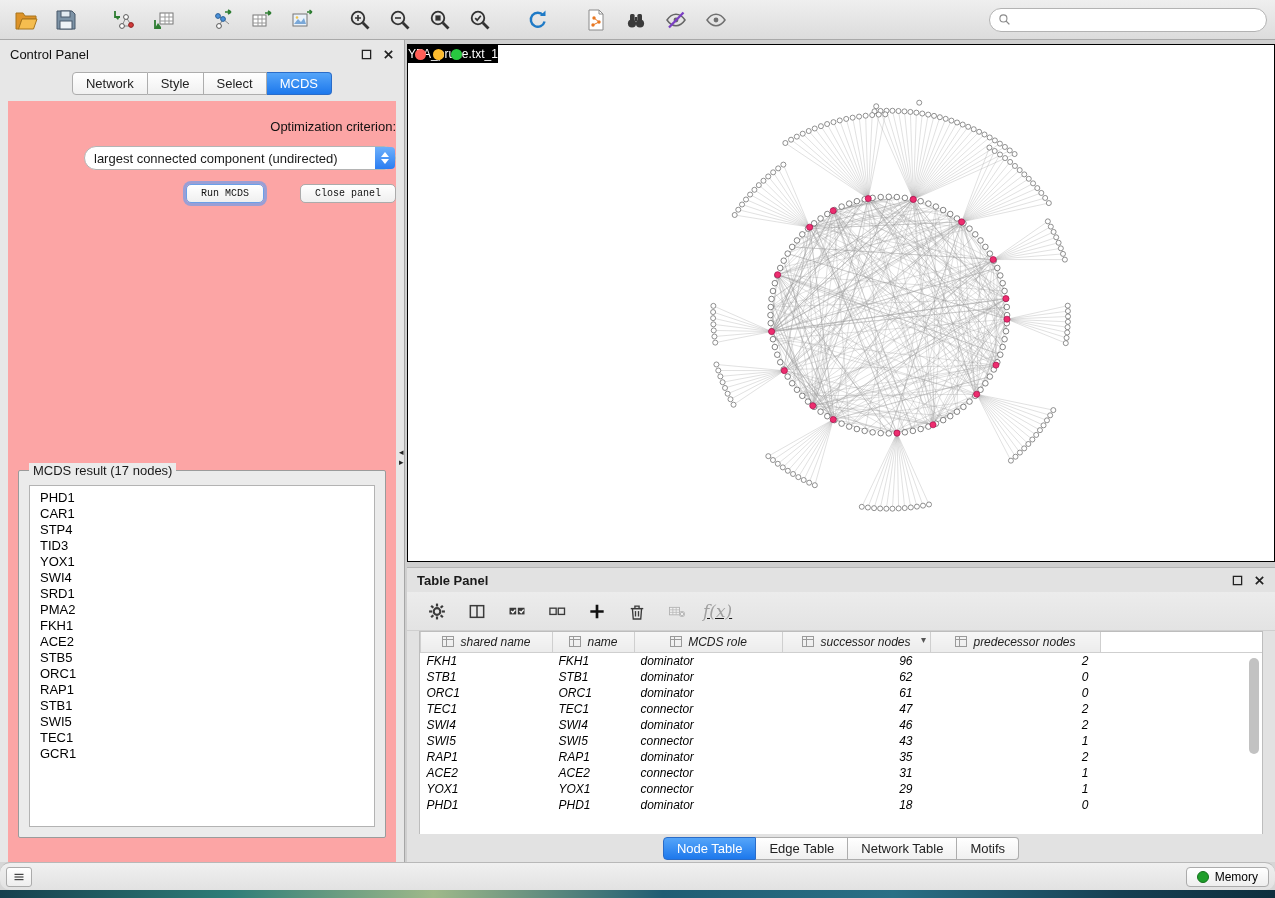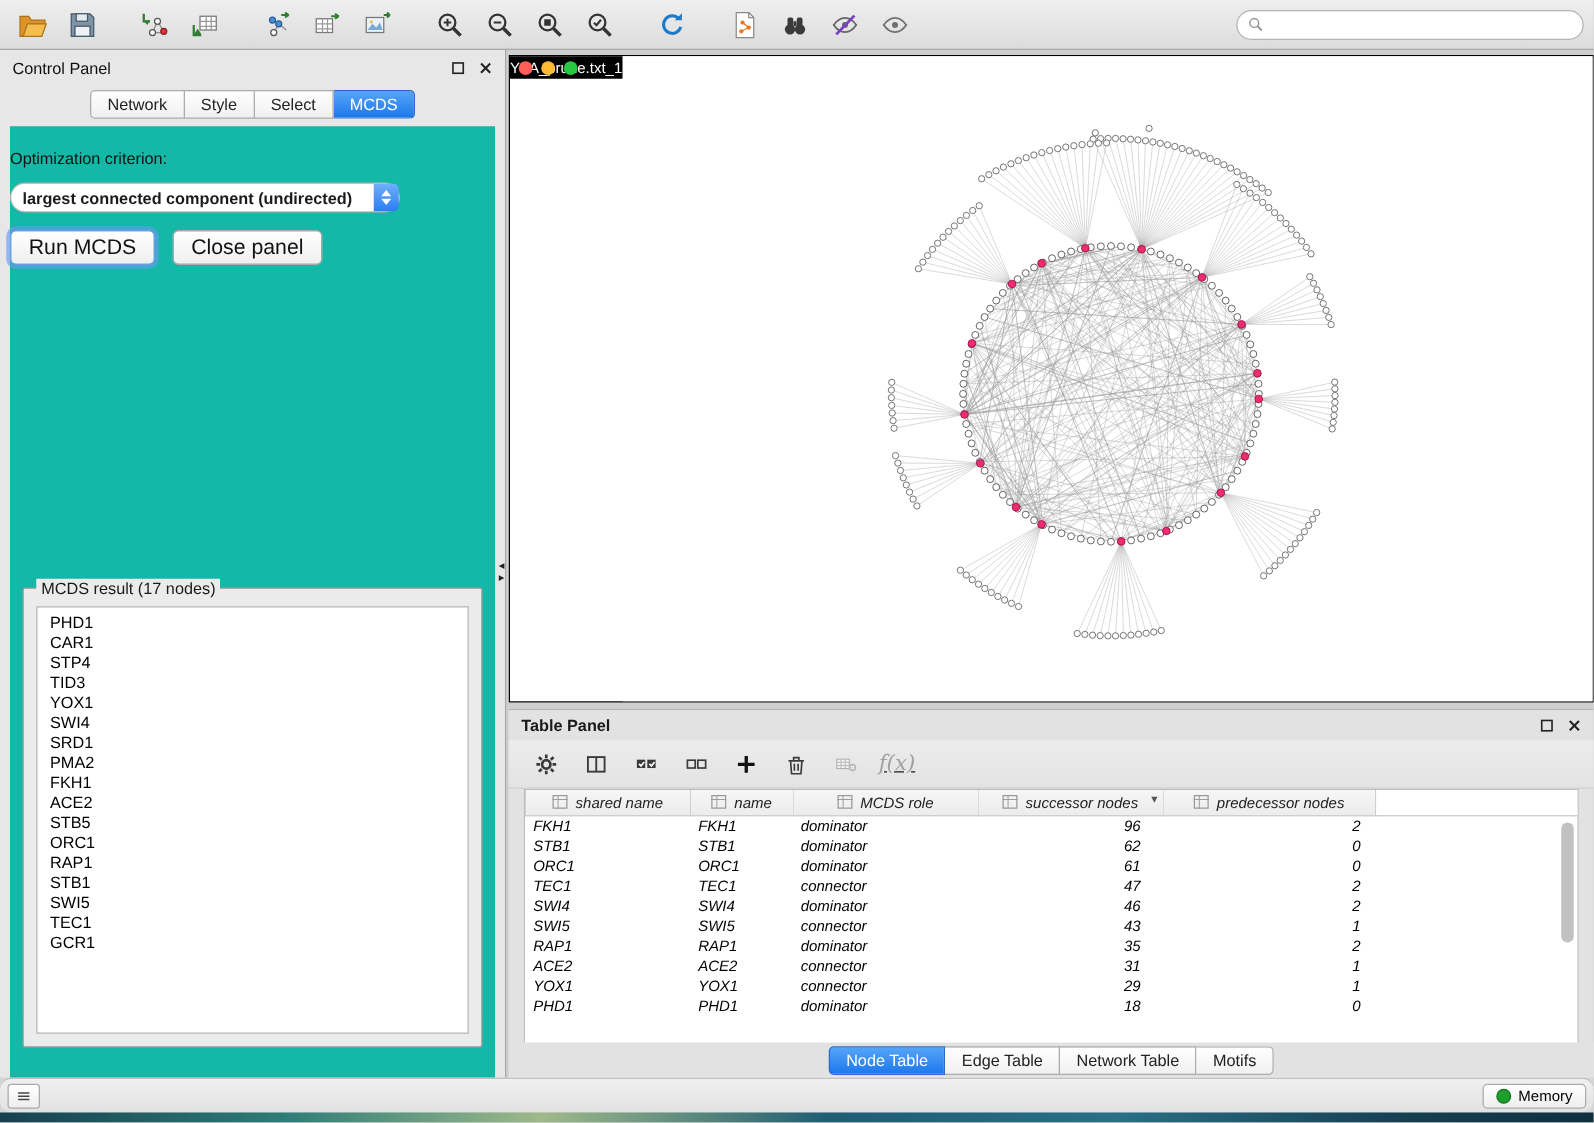--- a/index.html
+++ b/index.html
@@ -41,36 +41,36 @@
   .cp-tabs{display:flex;justify-content:center;margin:4px 0 2px;}
   .cp-tabs .tab, .bottom-tabs .tab{
     font-family:inherit;font-size:13px;padding:3px 13px;cursor:pointer;
     background:linear-gradient(#ffffff,#f0f0f0);border:1px solid #adadad;border-left-width:0;color:#222;
   }
   .cp-tabs .tab:first-child, .bottom-tabs .tab:first-child{border-left-width:1px;border-radius:4px 0 0 4px;}
   .cp-tabs .tab:last-child, .bottom-tabs .tab:last-child{border-radius:0 4px 4px 0;}
   .cp-tabs .tab.active, .bottom-tabs .tab.active{
     background:linear-gradient(#55a5f9,#1d78ec);color:#fff;border-color:#2a6cc8;
   }
-  .cp-content{flex:1;display:flex;flex-direction:column;align-items:flex-start;
-    background:#14b8a6;margin:4px 8px 0 8px;min-height:0;}
+  .cp-content{flex:1;display:flex;flex-direction:column;align-items:flex-end;
+    background:#fca5a5;margin:4px 8px 0 8px;min-height:0;}
   .opt-label{margin-top:18px;font-size:13px;color:#111;}
   .criterion-select{
     margin-top:12px;display:flex;align-items:center;height:24px;width:312px;
-    background:#fff;border:1px solid #b4b4b4;border-radius:12px;cursor:pointer;box-sizing:border-box;font-weight:bold;
+    background:#fff;border:1px solid #b4b4b4;border-radius:12px;cursor:pointer;box-sizing:border-box;
   }
   .criterion-value{flex:1;padding:0 9px;font-size:13px;white-space:nowrap;overflow:hidden;}
   .select-stepper{width:20px;height:22px;flex:0 0 20px;border-radius:0 4px 4px 0;
     background:linear-gradient(#6db0fb,#2a7df2);display:flex;flex-direction:column;
     align-items:center;justify-content:center;gap:2px;}
   .select-stepper .arr-up{width:0;height:0;border-left:4px solid transparent;border-right:4px solid transparent;border-bottom:5px solid #fff;}
   .select-stepper .arr-dn{width:0;height:0;border-left:4px solid transparent;border-right:4px solid transparent;border-top:5px solid #fff;}
   .cp-buttons{margin-top:14px;display:flex;gap:14px;}
-  .btn{font-family:Liberation Sans, sans-serif;font-size:17px;padding:3px 14px;border:1px solid #ababab;border-radius:5px;
-    background:linear-gradient(#ffffff,#efefef);cursor:pointer;color:#111;}
+  .btn{font-family:Liberation Mono, monospace;font-size:10px;padding:3px 14px;border:1px solid #ababab;border-radius:5px;
+    background:linear-gradient(#ffffff,#efefef);cursor:pointer;color:#111;margin-left:22px;}
   .btn.focused{box-shadow:0 0 0 3px rgba(100,155,240,0.65);border-color:#6b9fe8;}
   .result-group{
     margin:auto 10px 24px 10px;align-self:stretch;height:368px;flex:0 0 368px;
     border:1px solid #9b9b9b;border-radius:2px;position:relative;
     padding:14px 10px 10px 10px;box-sizing:border-box;background:#ebebeb;
   }
   .result-legend{position:absolute;top:-8px;left:10px;background:#ebebeb;padding:0 4px;font-size:13px;}
   .result-list{background:#fff;border:1px solid #b3b3b3;height:100%;overflow:hidden;box-sizing:border-box;padding:4px 0;}
   .mcds-item{padding:0 10px;line-height:16px;font-size:13px;color:#000;}
 

